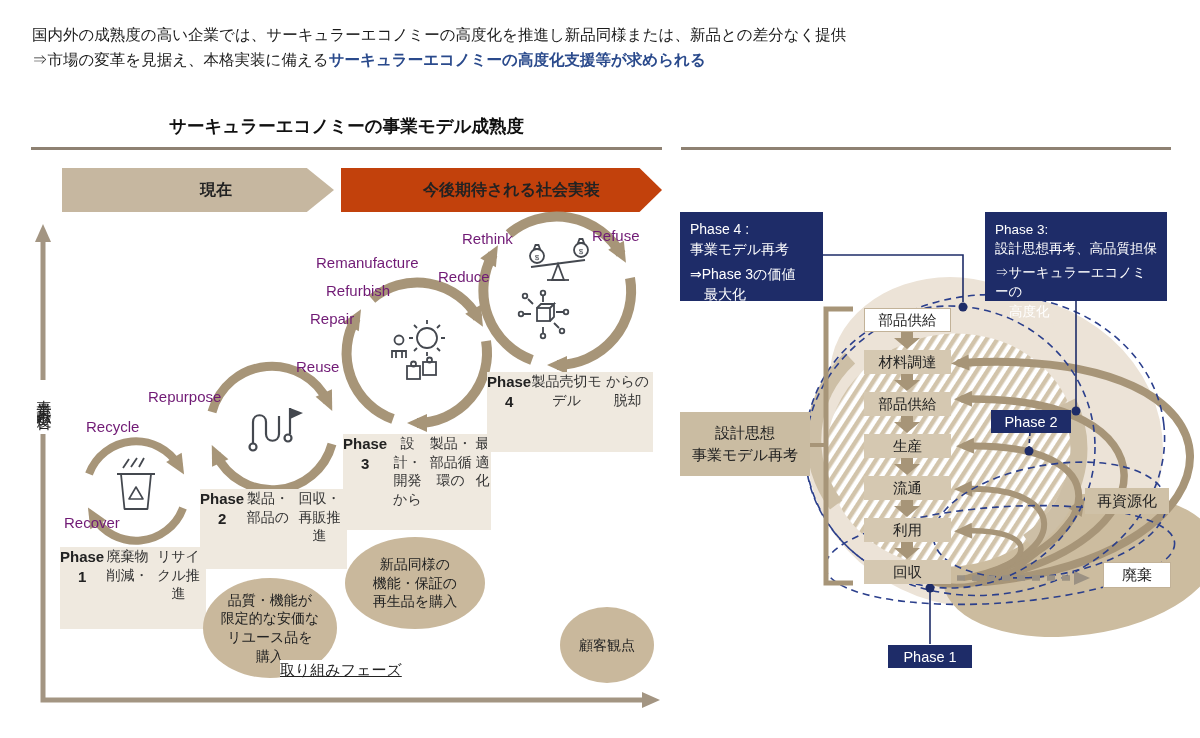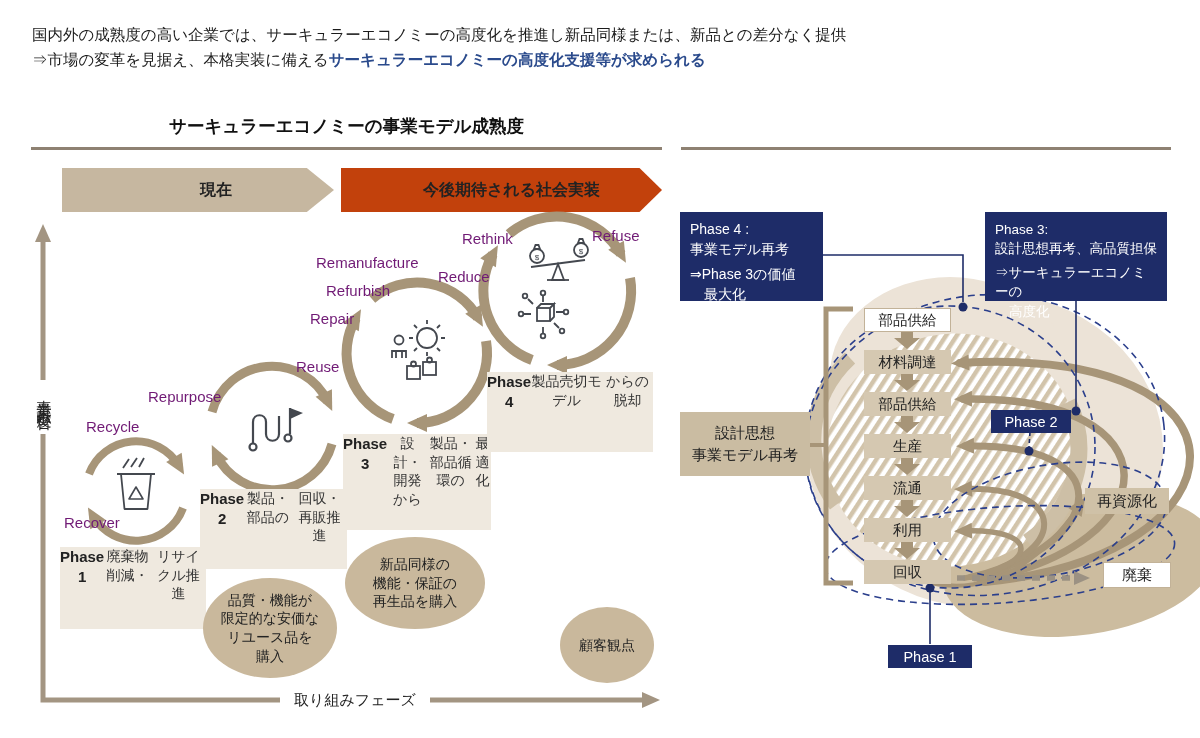--- a/index.html
+++ b/index.html
@@ -21,21 +21,21 @@
          clip-path:polygon(0 0,93% 0,100% 50%,93% 100%,0 100%);}
   
   .loop-label{font-size:15px;color:#701a75;white-space:nowrap;z-index:4;}
   .pbox{background:#efe9df;color:#333;text-align:center;display:flex;flex-direction:row;
         justify-content:center;font-size:14px;line-height:1.33;z-index:2;}
   .pbox .ttl{font-weight:700;font-size:15px;color:#222;}
   .bub{background:#c9b89c;border-radius:50%;display:flex;flex-direction:column;align-items:center;
        justify-content:center;font-size:14px;line-height:1.33;color:#222;text-align:center;z-index:3;}
   .axis-label{font-size:15px;color:#222;background:#fff;z-index:4;}
   .v-label{writing-mode:vertical-rl;letter-spacing:3px;padding:8px 0;left:34px;top:380px;}
-  .h-label{left:280px;top:690px;width:150px;text-align:center;padding:1px 0;}
+  .h-label{left:280px;top:660px;width:150px;text-align:left;padding:1px 0;text-decoration:underline;}
   svg.layer{position:absolute;z-index:1;}
   
   .chain-box{left:864px;width:87px;height:24px;background:#d5c8b1;display:flex;align-items:center;
              justify-content:center;font-size:14.5px;color:#222;z-index:2;white-space:nowrap;}
   .chain-white{background:#fff;border:1.5px solid #c2b298;box-sizing:border-box;}
   .navy{background:#1e2c68;color:#fff;}
   .navy-note{font-size:14px;line-height:1.42;padding:8px 10px;box-sizing:border-box;z-index:3;}
   .navy-note .gap{margin-top:5px;}
   .navy-note .indent{padding-left:14px;}
   .navy-tag{display:flex;align-items:center;justify-content:center;font-size:14.5px;z-index:3;}

